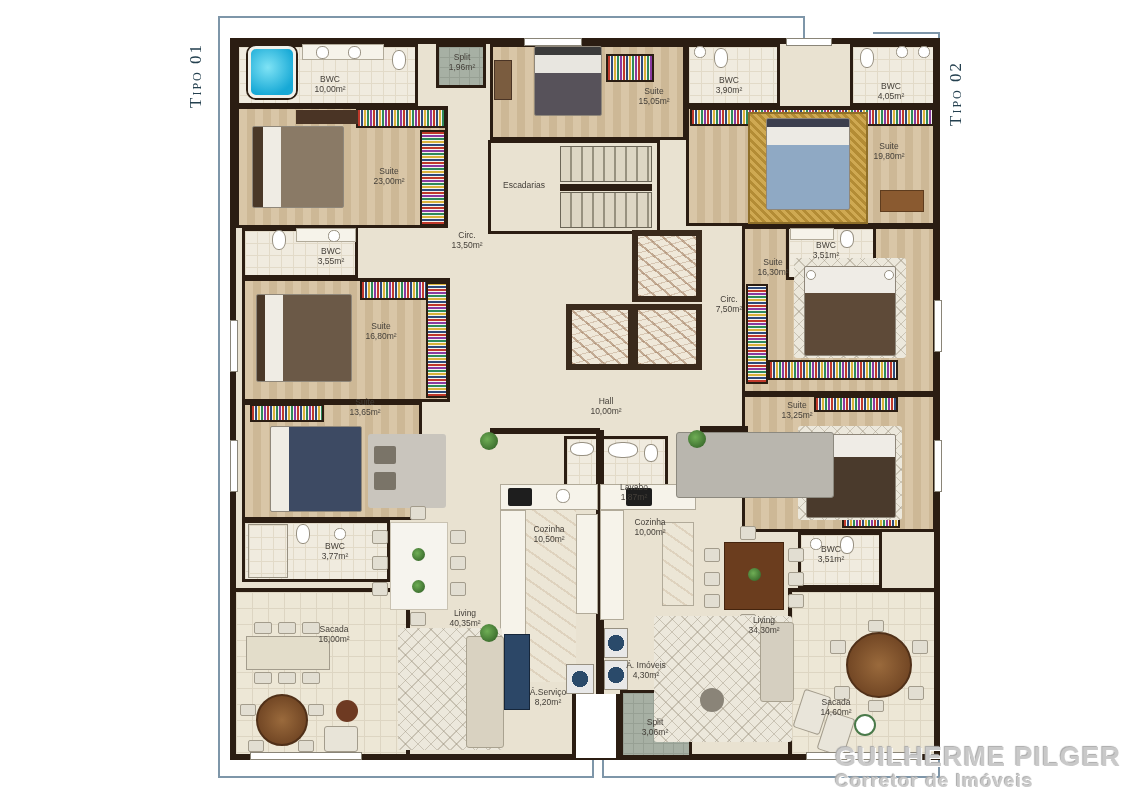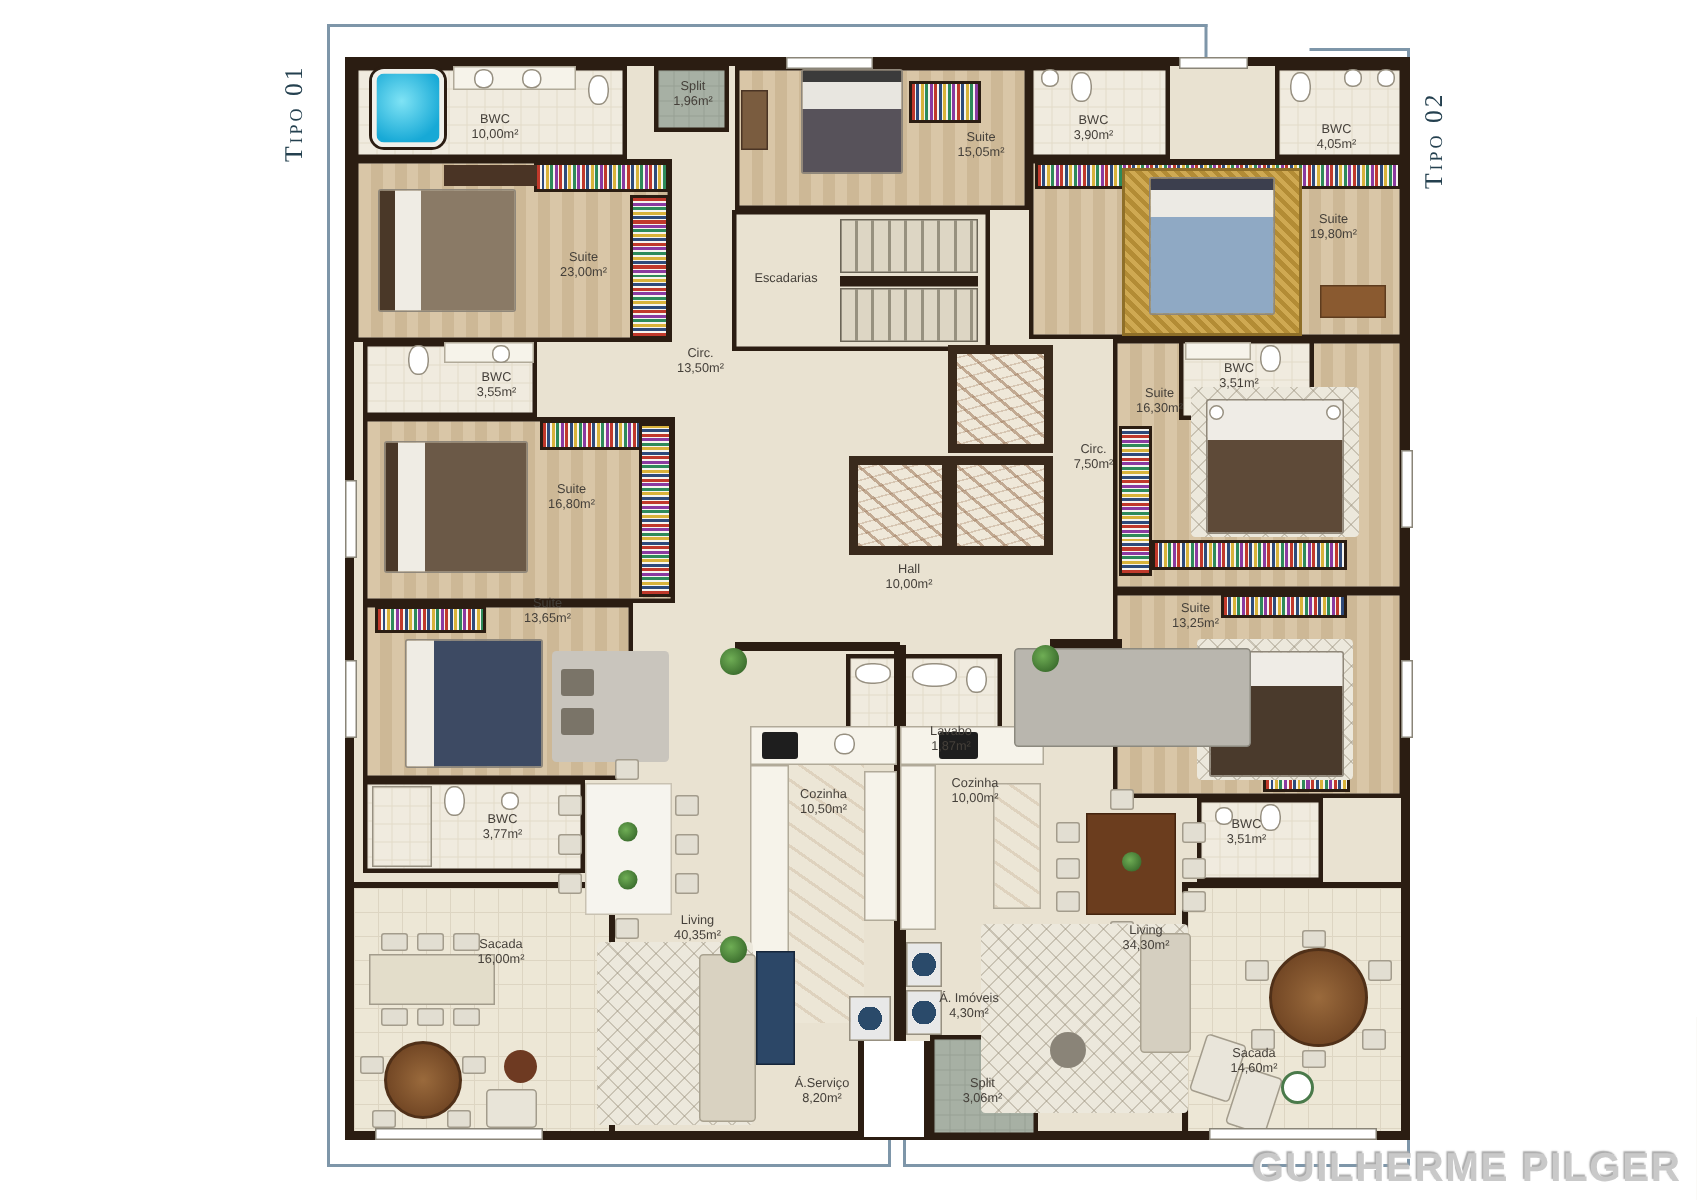--- a/index.html
+++ b/index.html
@@ -314,21 +314,21 @@
       <span>16,30m²</span>
     </div>
   <div class="rlabel" style="left:381px;top:331px">
       <span>Suite</span>
       <span>16,80m²</span>
     </div>
   <div class="rlabel" style="left:729px;top:304px">
       <span>Circ.</span>
       <span>7,50m²</span>
     </div>
-  <div class="rlabel" style="left:606px;top:384px">
+  <div class="rlabel" style="left:606px;top:406px">
       <span>Hall</span>
       <span>10,00m²</span>
     </div>
   <div class="rlabel" style="left:365px;top:407px">
       <span>Suite</span>
       <span>13,65m²</span>
     </div>
   <div class="rlabel" style="left:797px;top:410px">
       <span>Suite</span>
       <span>13,25m²</span>
@@ -362,30 +362,31 @@
       <span>40,35m²</span>
     </div>
   <div class="rlabel" style="left:764px;top:625px">
       <span>Living</span>
       <span>34,30m²</span>
     </div>
   <div class="rlabel" style="left:646px;top:670px">
       <span>Á. Imóveis</span>
       <span>4,30m²</span>
     </div>
-  <div class="rlabel" style="left:548px;top:727px">
+  <div class="rlabel" style="left:548px;top:697px">
       <span>Á.Serviço</span>
       <span>8,20m²</span>
     </div>
   <div class="rlabel" style="left:655px;top:727px">
       <span>Split</span>
       <span>3,06m²</span>
     </div>
   <div class="rlabel" style="left:836px;top:707px">
       <span>Sacada</span>
       <span>14,60m²</span>
     </div>
 
   <div class="wm">
     <div class="l1">GUILHERME PILGER</div>
+    <div class="l2">Corretor de Imóveis</div>
   </div>
 
 </div>
 
 </body></html>

